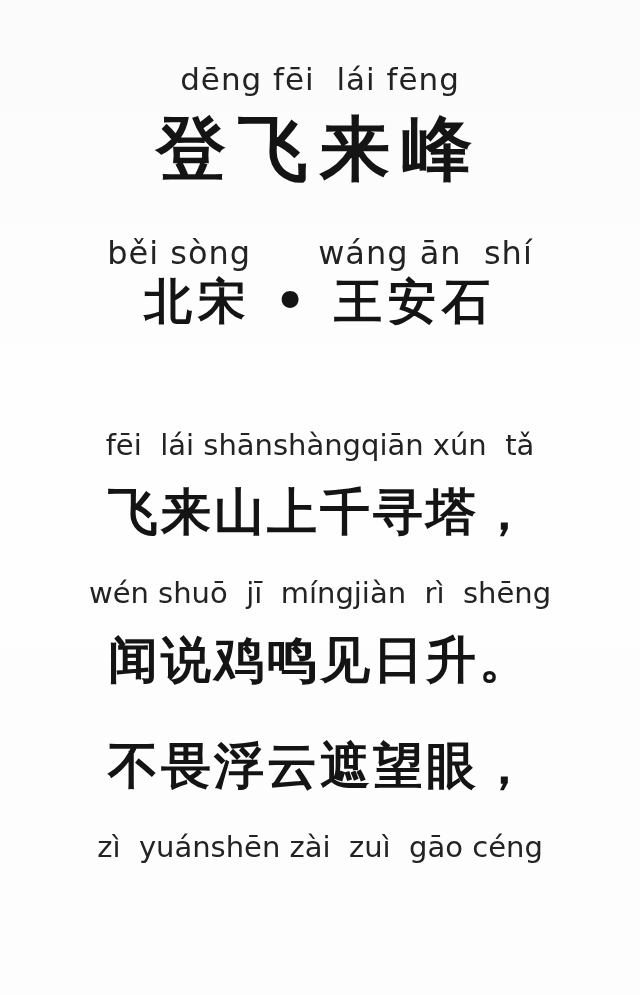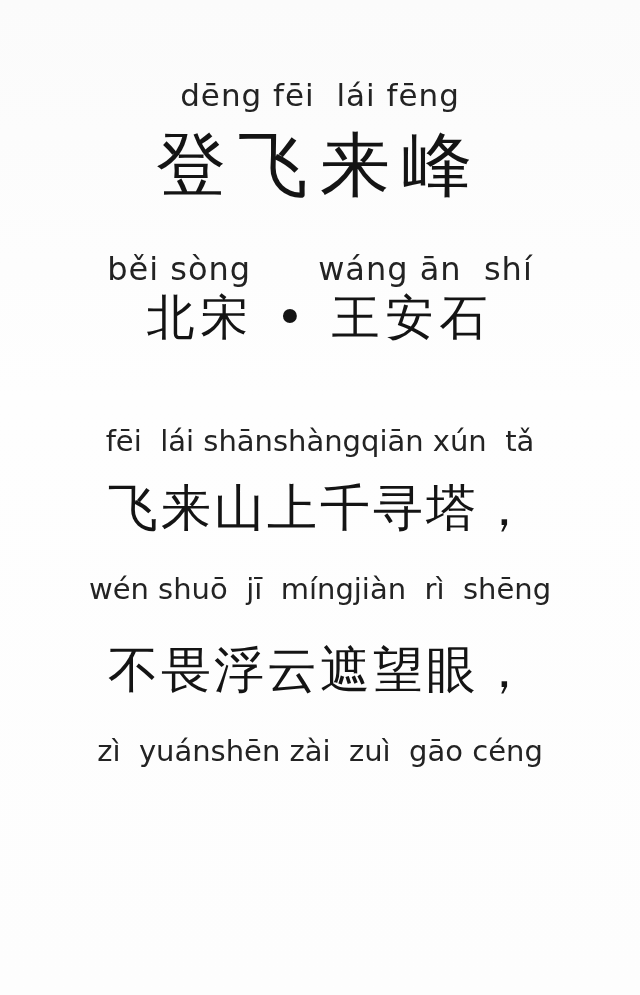--- a/index.html
+++ b/index.html
@@ -5,34 +5,34 @@
   html, body {
     margin: 0;
     padding: 0;
     background: #fdfdfd;
   }
   .page {
     position: relative;
     width: 640px;
     height: 995px;
     box-sizing: border-box;
-    padding-top: 72px;
+    padding-top: 56px;
     background: linear-gradient(180deg, #fbfbfb 0%, #fefefe 40%, #fdfdfd 100%);
     text-align: center;
     overflow: hidden;
     color: #1b1b1b;
   }
   .pinyin {
     font-family: "DejaVu Sans", sans-serif;
     white-space: pre;
     color: #232323;
   }
   .hanzi {
     font-family: "DejaVu Serif", serif;
-    font-weight: 400;
+    font-weight: 700;
     margin: 0;
     white-space: pre;
     color: #141414;
   }
   .title-pinyin {
     font-size: 31px;
     line-height: 46px;
     letter-spacing: 1px;
   }
   .title-hanzi {
@@ -50,21 +50,21 @@
   }
   .author-hanzi {
     font-size: 48px;
     line-height: 62px;
     letter-spacing: 6px;
   }
   .verse {
     margin-top: 14px;
   }
   .verse-first {
-    margin-top: 72px;
+    margin-top: 92px;
   }
   .verse-pinyin {
     font-size: 29px;
     line-height: 42px;
   }
   .verse-hanzi {
     font-size: 50px;
     line-height: 92px;
     letter-spacing: 3px;
   }
@@ -84,20 +84,21 @@
     <div class="hanzi author-hanzi">北宋 • 王安石</div>
   </div>
 
   <div class="verse verse-first">
     <div class="pinyin verse-pinyin">fēi  lái shānshàngqiān xún  tǎ</div>
     <div class="hanzi verse-hanzi">飞来山上千寻塔，</div>
   </div>
 
   <div class="verse">
     <div class="pinyin verse-pinyin">wén shuō  jī  míngjiàn  rì  shēng</div>
+    <div class="hanzi verse-hanzi">闻说鸡鸣见日升。</div>
   </div>
 
   <div class="verse">
     <div class="hanzi verse-hanzi">不畏浮云遮望眼，</div>
   </div>
 
   <div class="verse">
     <div class="pinyin verse-pinyin">zì  yuánshēn zài  zuì  gāo céng</div>
   </div>
 

